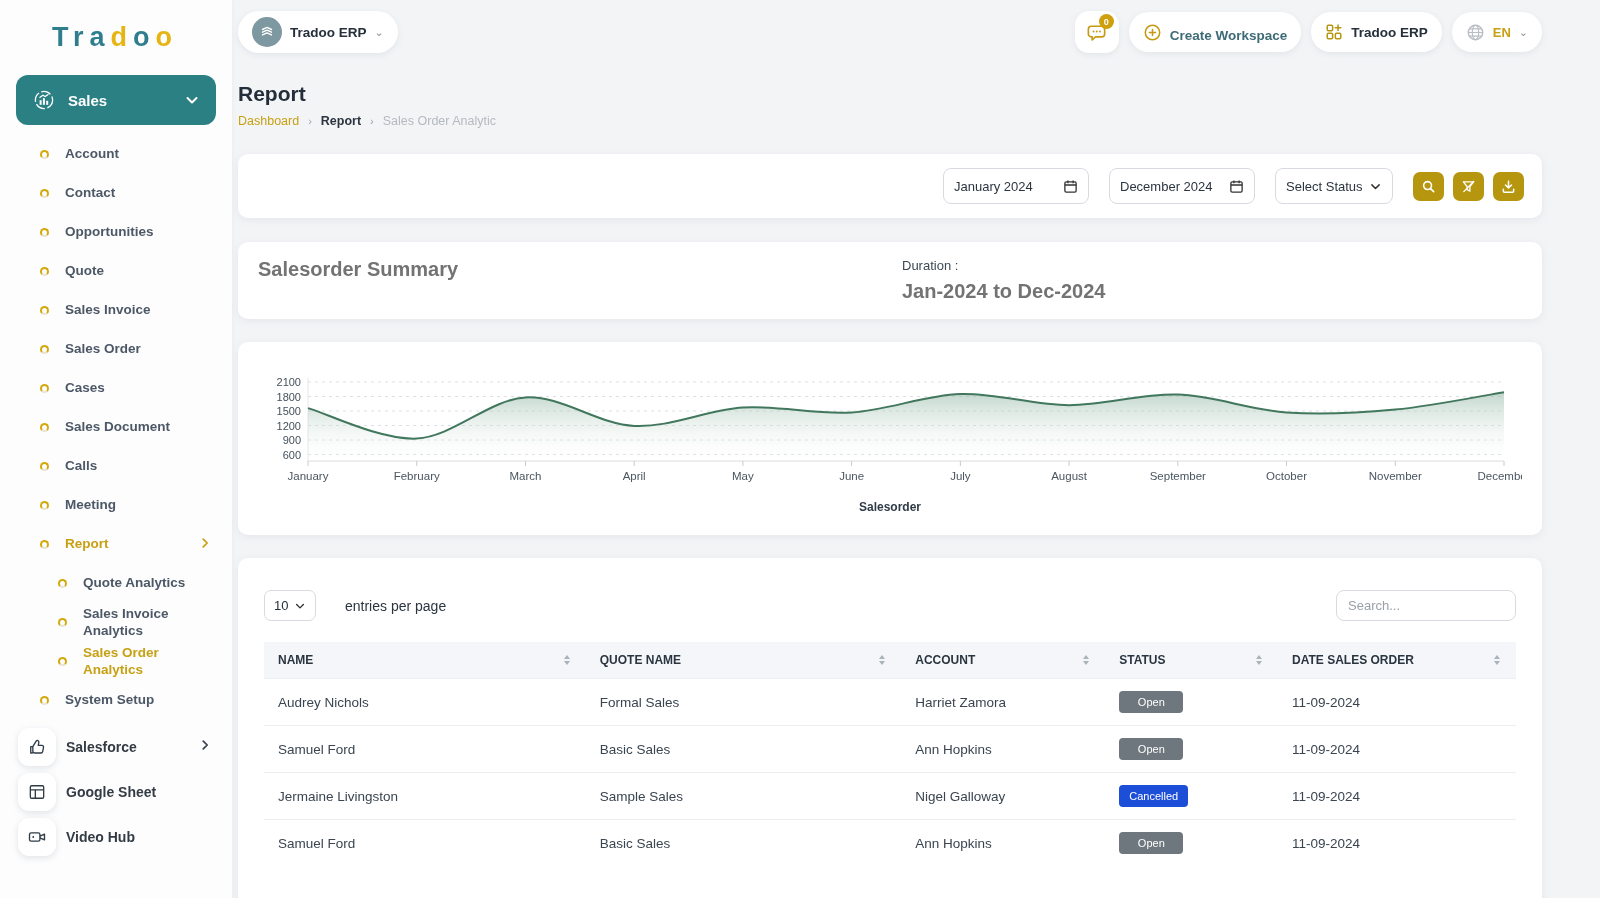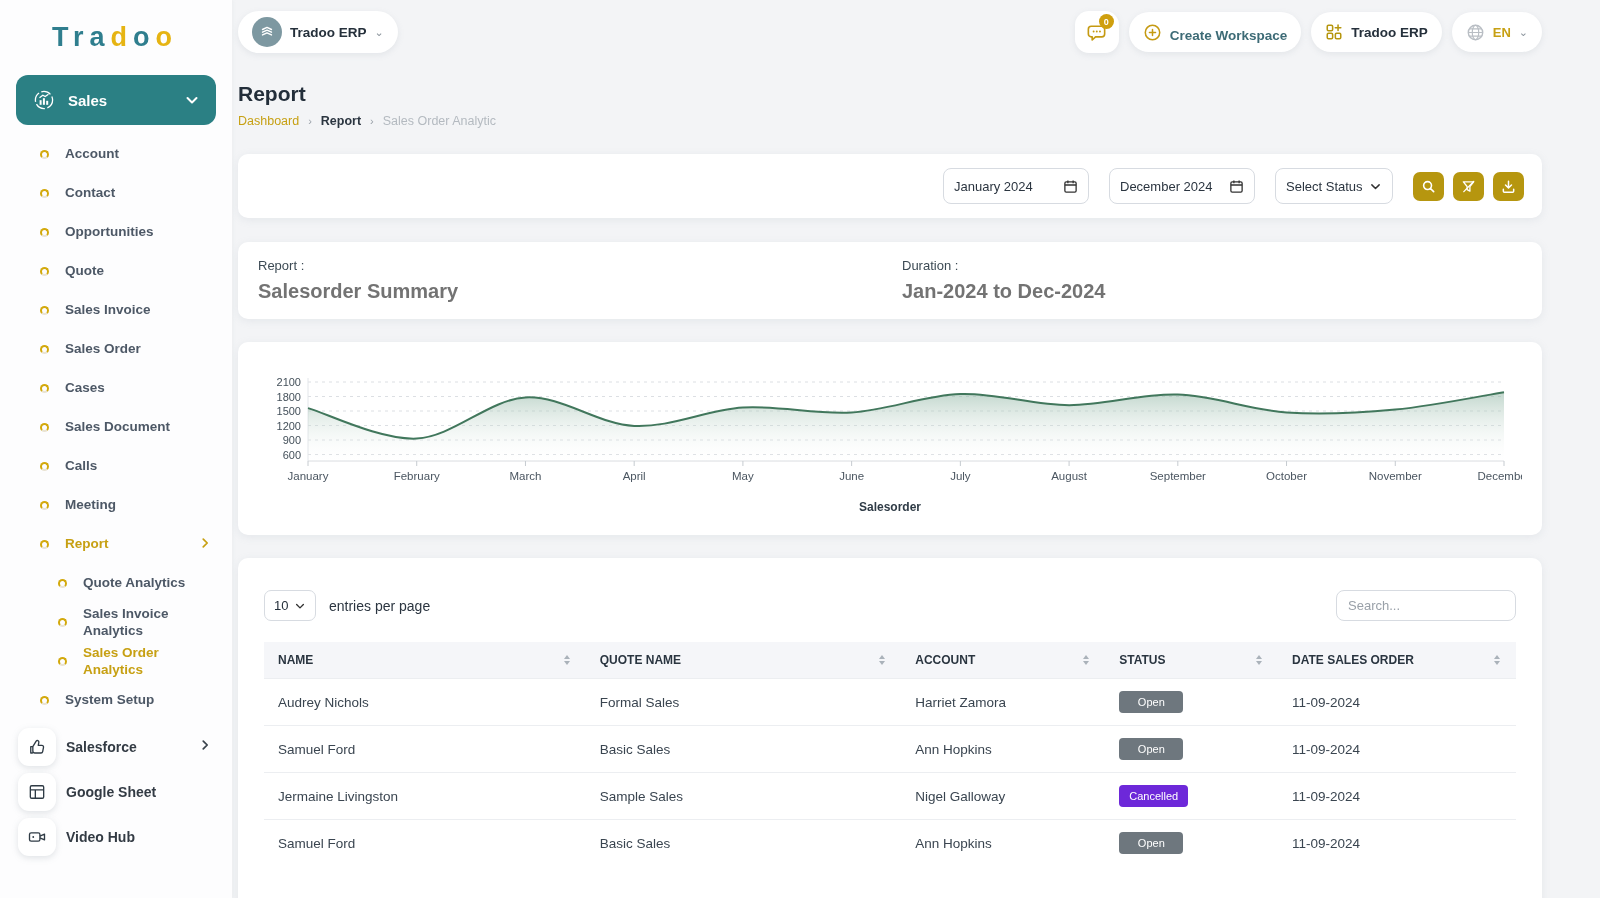--- a/index.html
+++ b/index.html
@@ -71,21 +71,21 @@
   .sum-label { font-size:13px; color:#3c4a54; }
   .sum-value { font-size:20px; font-weight:bold; color:#737373; }
 
   .chart-card { margin-top:23px; height:193px; padding:18px 20px 0 20px; }
   .chart-legend { text-align:center; font-size:12px; font-weight:bold; color:#2f3b46; margin-top:4px; }
 
   .table-card { margin-top:23px; min-height:352px; padding:32px 26px 0 26px; }
   .table-controls { display:flex; align-items:center; }
   .entries-select { width:52px; height:31px; border:1px solid #d7dbe1; border-radius:7px;
     display:flex; align-items:center; justify-content:space-between; padding:0 9px; font-size:13px; cursor:pointer; }
-  .entries-label { margin-left:13px; font-size:14px; color:#2b3540; }
+  .entries-label { margin-left:29px; font-size:14px; color:#2b3540; }
   .search-input { margin-left:auto; width:180px; height:31px; border:1px solid #d7dbe1; border-radius:8px;
     padding:0 11px; font-size:13px; color:#2b3540; outline:none; font-family:inherit; background:#fff; }
   .search-input::placeholder { color:#9aa1a9; }
 
   table.data { width:100%; border-collapse:collapse; margin-top:21px; }
   table.data thead tr { background:#f5f6f9; }
   table.data th { text-align:left; font-size:12px; color:#2a3540; padding:11px 12px 11px 14px; }
   table.data th .th-inner { display:flex; align-items:center; }
   .sort { display:inline-flex; flex-direction:column; gap:2px; margin-left:auto; padding-right:4px; }
   .sort i { width:0; height:0; border-left:3.5px solid transparent; border-right:3.5px solid transparent; }
@@ -342,21 +342,20 @@
             <path d="M8 2.5v7 M4.8 6.5 L8 9.7 L11.2 6.5" stroke="#fff" stroke-width="1.6" stroke-linecap="round" stroke-linejoin="round"></path>
             <path d="M2.5 11v2a1 1 0 0 0 1 1h9a1 1 0 0 0 1-1v-2" stroke="#fff" stroke-width="1.6" stroke-linecap="round"></path>
           </svg>
         </span>
       </button>
     </div>
   </div>
 
   <div class="card summary-card">
     <div class="sum-col left">
-      <span class="sum-label">Report :</span>
       <span class="sum-value">Salesorder Summary</span>
     </div>
     <div class="sum-col">
       <span class="sum-label">Duration :</span>
       <span class="sum-value">Jan-2024 to Dec-2024</span>
     </div>
   </div>
 
   <div class="card chart-card">
     <svg id="chart-svg" width="1264" height="132">
@@ -493,21 +492,21 @@
             <td>Samuel Ford</td>
             <td>Basic Sales</td>
             <td>Ann Hopkins</td>
             <td><span class="badge" style="background: rgb(110, 119, 126);">Open</span></td>
             <td>11-09-2024</td>
           </tr>
           <tr>
             <td>Jermaine Livingston</td>
             <td>Sample Sales</td>
             <td>Nigel Galloway</td>
-            <td><span class="badge" style="background: #6d28d9;">Cancelled</span></td>
+            <td><span class="badge" style="background: #1d4ed8;">Cancelled</span></td>
             <td>11-09-2024</td>
           </tr>
           <tr>
             <td>Samuel Ford</td>
             <td>Basic Sales</td>
             <td>Ann Hopkins</td>
             <td><span class="badge" style="background: rgb(110, 119, 126);">Open</span></td>
             <td>11-09-2024</td>
           </tr>
         </tbody>

